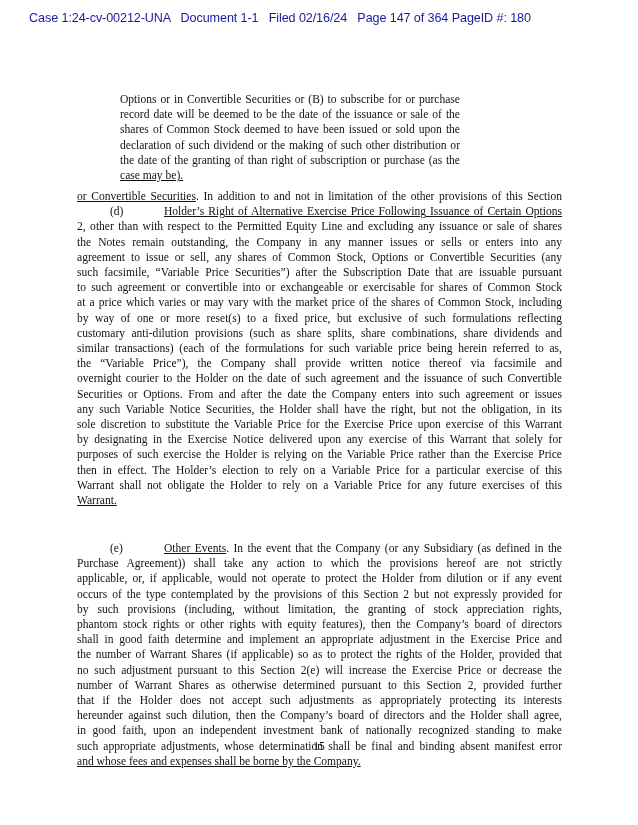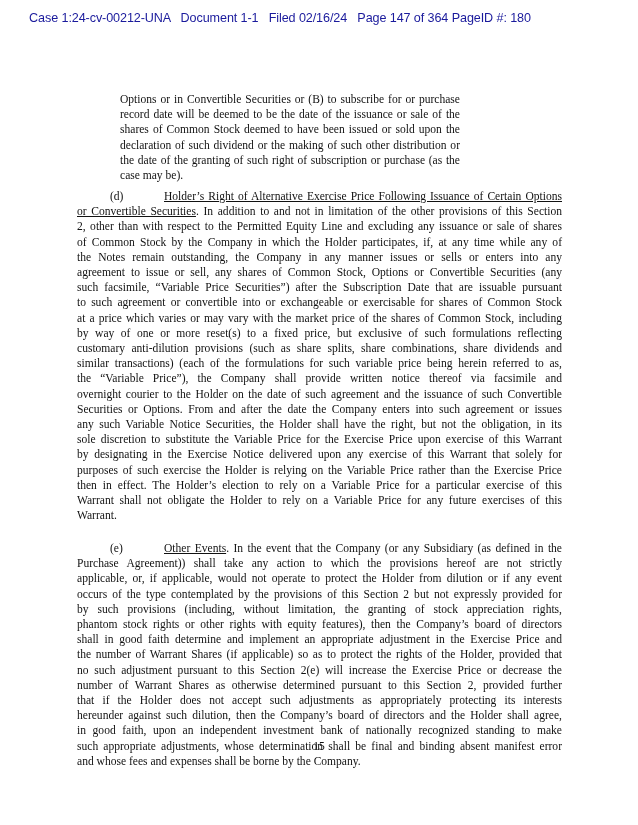--- a/index.html
+++ b/index.html
@@ -1,48 +1,47 @@
 <!DOCTYPE html>
 <html><head>
 <meta charset="utf-8">
 <style>
   html, body { margin:0; padding:0; background:#ffffff; }
   body { width:638px; height:825px; position:relative; overflow:hidden; font-family:"Liberation Serif", serif; color:#111; }
   .header { position:absolute; top:11px; left:0; width:560px; text-align:center; font-family:"Liberation Sans", sans-serif; font-size:12.6px; color:#1a1a9c; white-space:pre; letter-spacing:-0.1px; }
   .p { position:absolute; font-size:11.55px; line-height:15.2px; text-align:justify; }
   .line { display:block; text-align:justify; text-align-last:justify; white-space:nowrap; }
-  .line.last { text-align-last:left; }
+  .line.last { text-align-last:left;text-decoration:underline; }
   .block1 { left:120px; top:92px; width:340px; }
   .blockd { left:77px; top:189px; width:485px; }
   .blocke { left:77px; top:516px; width:485px;margin-top:25px; }
   .u { text-decoration:underline; }
   .b { font-weight:normal; }
   .indent { display:inline-block; width:33px; }
   .label { display:inline-block; width:54px; }
   .pagenum { position:absolute; top:740px; left:0; width:638px; text-align:center; font-size:11.55px; }
 </style>
 </head>
 <body>
 
 <div class="header"><span>Case 1:24-cv-00212-UNA</span>   <span>Document 1-1</span>   <span>Filed 02/16/24</span>   <span>Page 147 of 364</span> <span>PageID #: 180</span></div>
 
 <div class="p block1">
   <span class="line">Options or in Convertible Securities or (B) to subscribe for or purchase</span>
   <span class="line">record date will be deemed to be the date of the issuance or sale of the</span>
   <span class="line">shares of Common Stock deemed to have been issued or sold upon the</span>
   <span class="line">declaration of such dividend or the making of such other distribution or</span>
-  <span class="line">the date of the granting of such right of subscription or purchase (as the</span>
+  <span class="line">the date of the granting of than right of subscription or purchase (as the</span>
   <span class="line last">case may be).</span>
 </div>
 
 <div class="p blockd">
+  <span class="line"><span class="u">or Convertible Securities</span><span>. In addition to and not in limitation of the other provisions of this Section</span></span>
   <span class="line"><span class="indent"></span><span class="label">(d)</span><span class="u">Holder’s Right of Alternative Exercise Price Following Issuance of Certain Options</span></span>
-  <span class="line"><span class="u">or Convertible Securities</span><span>. In addition to and not in limitation of the other provisions of this Section</span></span>
   <span class="line">2, other than with respect to the Permitted Equity Line and excluding any issuance or sale of shares</span>
-  <span class="line">of Common Stock by the Company in which the Holder participates, if, at any time while any of</span>
   <span class="line">the Notes remain outstanding, the Company in any manner issues or sells or enters into any</span>
   <span class="line">agreement to issue or sell, any shares of Common Stock, Options or Convertible Securities (any</span>
   <span class="line"><span>such facsimile, “</span><span class="b">Variable Price Securities</span><span>”) after the Subscription Date that are issuable pursuant</span></span>
   <span class="line">to such agreement or convertible into or exchangeable or exercisable for shares of Common Stock</span>
   <span class="line">at a price which varies or may vary with the market price of the shares of Common Stock, including</span>
   <span class="line">by way of one or more reset(s) to a fixed price, but exclusive of such formulations reflecting</span>
   <span class="line">customary anti-dilution provisions (such as share splits, share combinations, share dividends and</span>
   <span class="line">similar transactions) (each of the formulations for such variable price being herein referred to as,</span>
   <span class="line"><span>the “</span><span class="b">Variable Price</span><span>”), the Company shall provide written notice thereof via facsimile and</span></span>
   <span class="line">overnight courier to the Holder on the date of such agreement and the issuance of such Convertible</span>

